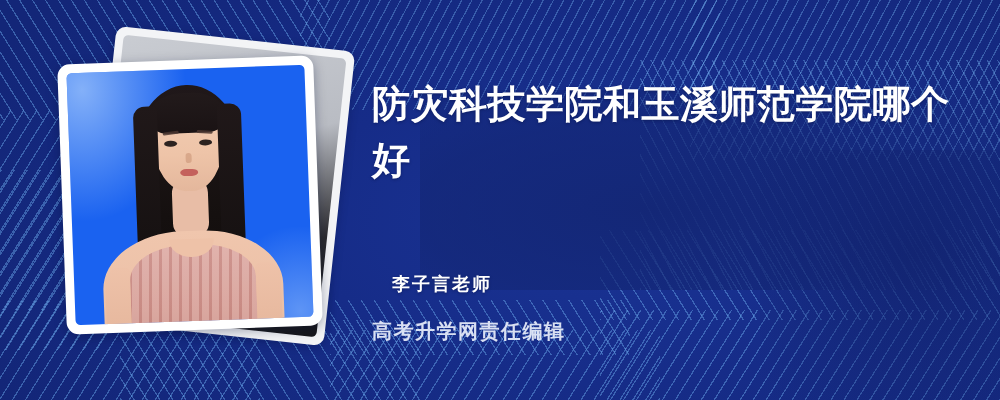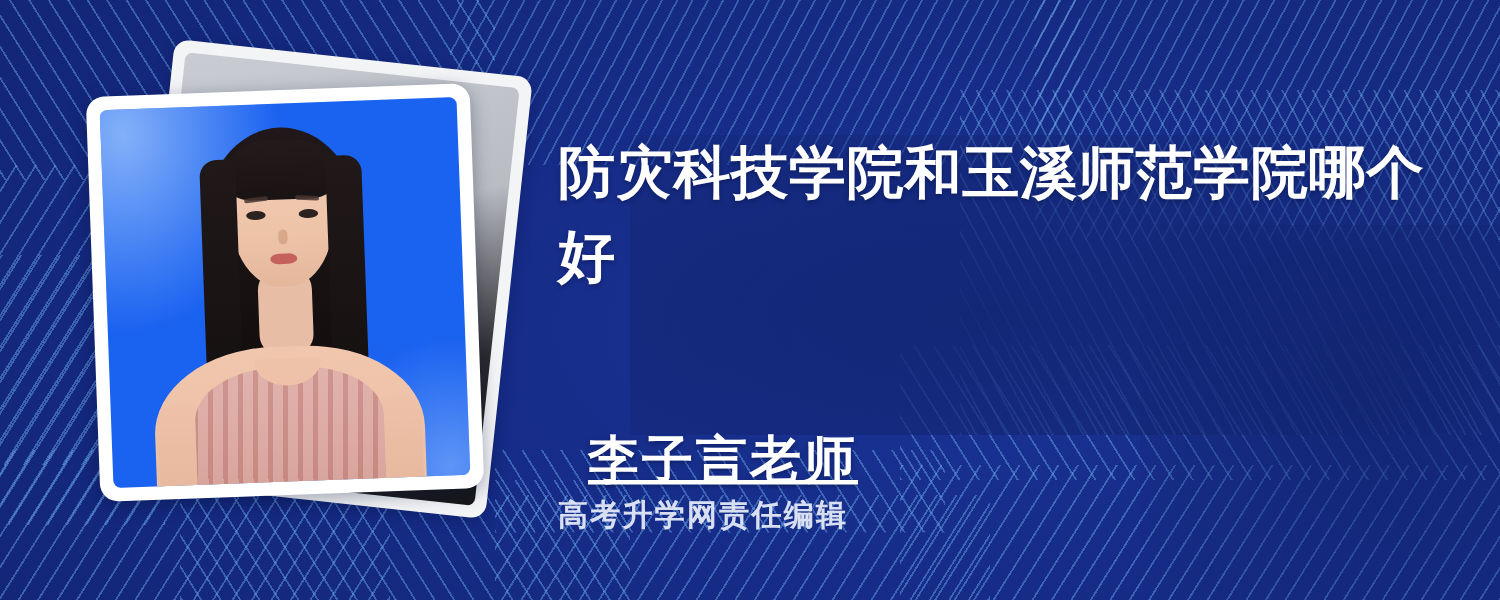--- a/index.html
+++ b/index.html
@@ -313,46 +313,44 @@
   .p-arm-l { left: 50%; margin-left: -88px; border-radius: 14px 6px 4px 10px; }
   .p-arm-r { left: 50%; margin-left: 62px;  border-radius: 6px 14px 10px 4px; }
 
   
   #text-col {
     position: absolute;
     left: 372px;
     top: 0;
     width: 600px;
     height: 352px;
-    margin-top: 12px;
   }
 
   #article-title {
     position: absolute;
     left: 0;
     top: 76px;
     width: 590px;
     color: #ffffff;
     font-size: 38px;
     font-weight: bold;
     line-height: 56px;
     letter-spacing: .5px;
     text-shadow: 0 1px 3px rgba(6,16,60,.45);
   }
 
   #author-name {
     position: absolute;
     left: 20px;
     top: 272px;
     color: #ffffff;
-    font-size: 34px;
+    font-size: 18px;
     font-weight: bold;
     letter-spacing: 2px;
     text-shadow: 0 1px 3px rgba(6,16,60,.45);
-    text-decoration: underline;
   }
 
   #author-role {
     position: absolute;
     left: 0px;
     top: 318px;
     color: #e3e9f8;
     font-size: 20px;
     font-weight: bold;
     letter-spacing: 1.5px;

